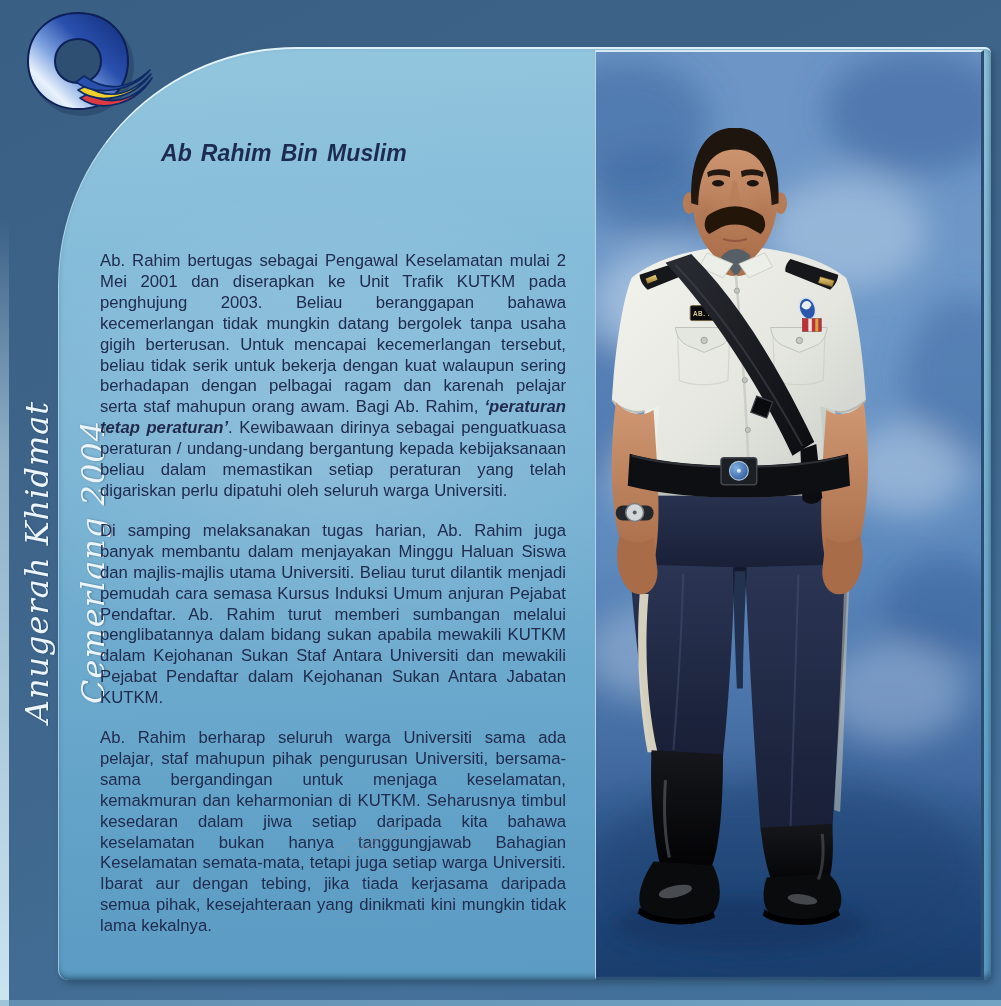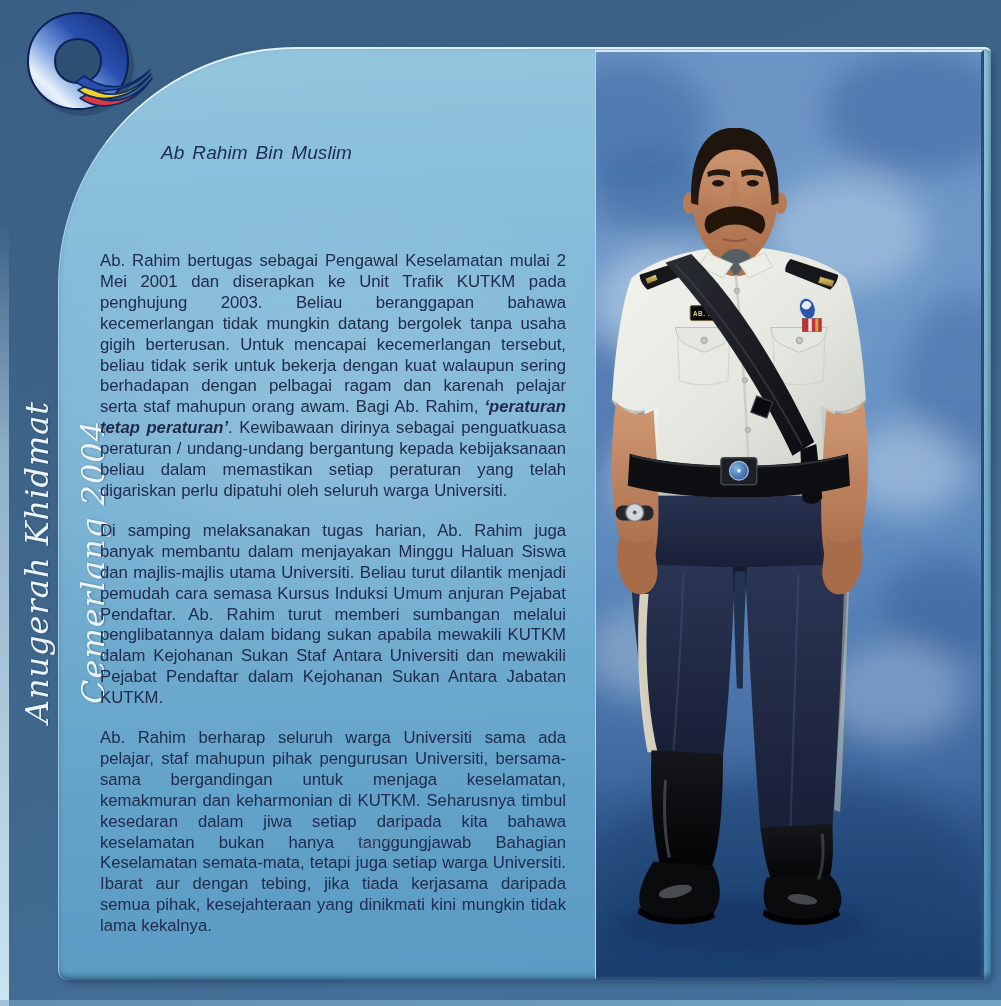--- a/index.html
+++ b/index.html
@@ -39,21 +39,21 @@
     position:absolute; left:-192px; top:534px; width:458px; height:56px;
     transform: rotate(-90deg);
     font-family:"DejaVu Serif", serif; font-style:italic; font-size:32px;
     color:#ecf5f9; text-align:center; line-height:56px; letter-spacing:1px;
     text-shadow: 0 1px 2px rgba(20,45,70,0.45);
   }
   .logo { position:absolute; left:18px; top:6px; width:140px; height:118px; }
   
   .header { position:absolute; left:161px; top:142px; color:#1d2b52; }
   .header .name, .header .role {
-    font-weight:normal; font-style:italic; font-size:19px; line-height:22px;
+    font-weight:bold; font-style:italic; font-size:23px; line-height:22px;
     letter-spacing:0.1px; word-spacing:2.5px;
   }
   
   .article { position:absolute; left:100px; top:251px; width:466px; }
   .article p {
     margin:0 0 19px 0; font-size:16.7px; line-height:20.9px;
     text-align:justify; color:#212b4d; word-spacing:0.5px;
   }
   .article b i, .article .emph { font-weight:bold; font-style:italic; }
   

